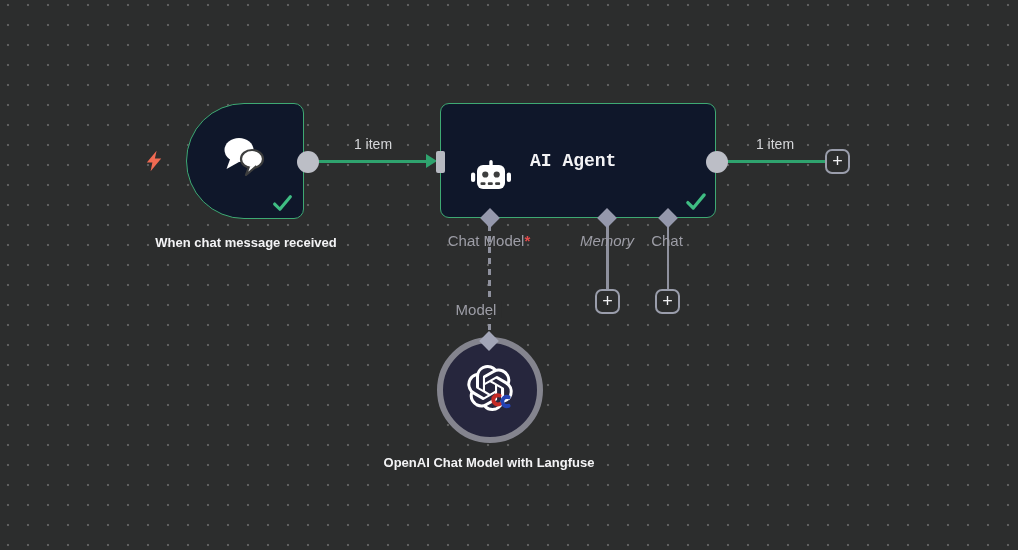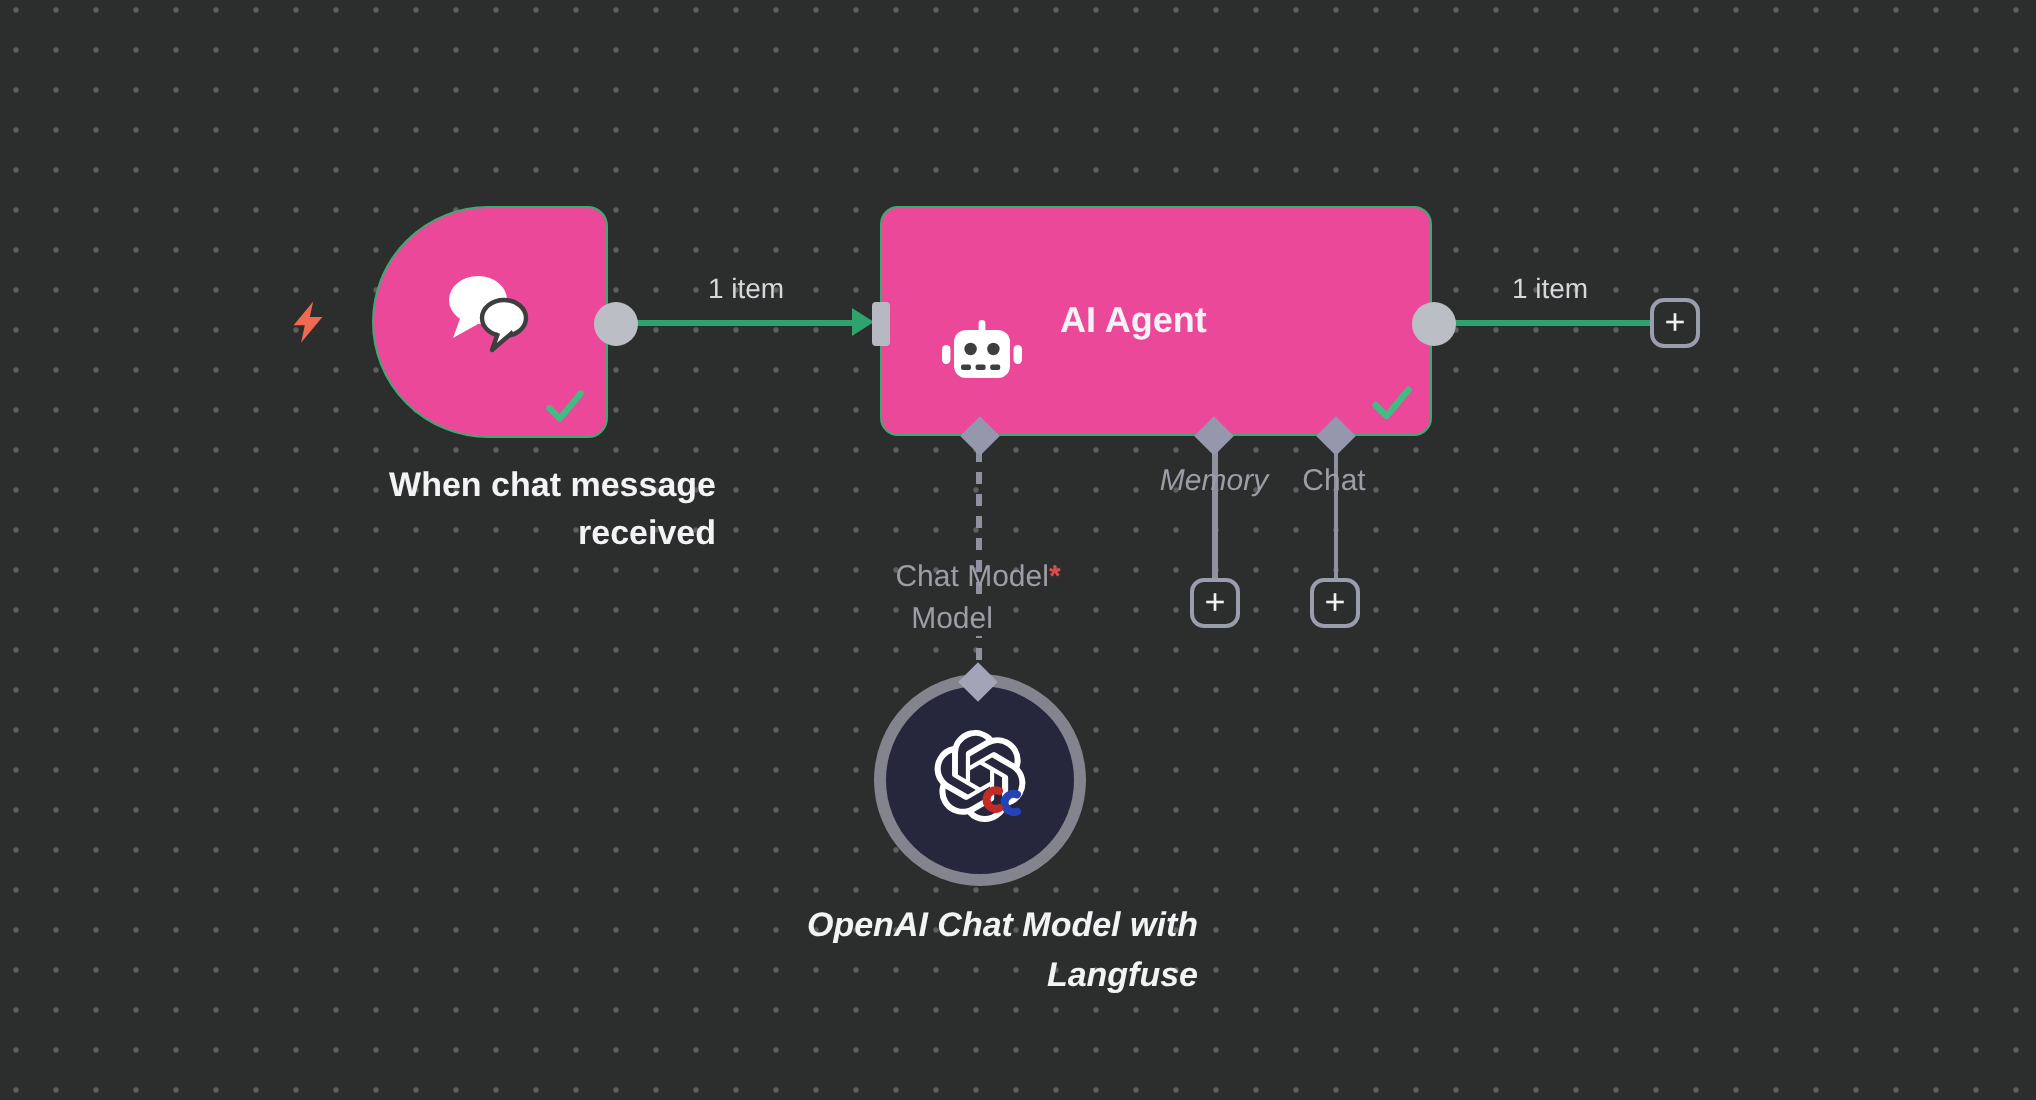--- a/index.html
+++ b/index.html
@@ -14,22 +14,23 @@
     background-color: #2c2d2d;
     background-image: radial-gradient(circle, #5e5e5e 0, #5e5e5e 1.1px, transparent 1.6px);
     background-size: 20px 20px;
     background-position: 18px 15px;
   }
   .abs { position: absolute; }
 
   
   .node {
     position: absolute;
-    background: #ec4899;
+    background: #0f172a;
     border: 1.5px solid #3ea973;
+    font-family: Liberation Mono, monospace;
   }
   .node-trigger {
     left: 186px; top: 103px; width: 118px; height: 116px;
     border-radius: 58px 10px 10px 58px;
   }
   .node-agent {
     left: 440px; top: 103px; width: 276px; height: 115px;
     border-radius: 9px;
     display: flex; align-items: center;
   }
@@ -74,22 +75,22 @@
     border: 2px solid #9a9dab; border-radius: 7px;
     background: #2c2d2d;
     color: #f0f0f2; font-size: 18px; font-weight: 400;
     display: flex; align-items: center; justify-content: center;
     line-height: 1; padding-bottom: 2px;
     cursor: pointer;
   }
 
   
   .node-title {
-    position: absolute; text-align: right;
-    color: #f3f3f5; font-weight: 700; font-size: 17px; line-height: 24px;
+    position: absolute; text-align: center;
+    color: #f3f3f5; font-weight: 700; font-size: 13px; line-height: 24px;
   }
   .agent-title {
     color: #f3f3f5; font-weight: 700; font-size: 18px;
     margin-left: 16px;
   }
   .item-label {
     position: absolute; transform: translateX(-50%);
     color: #d6d7da; font-size: 14px; white-space: nowrap;
   }
   .port-label {
@@ -162,21 +163,21 @@
     </svg>
   </div>
 </div>
 <div class="port-rect" style="left:436px; top:151px;"></div>
 <div class="port-circle" style="left:706px; top:150.5px;"></div>
 
 <div class="diamond" style="left:483px; top:211px;"></div>
 <div class="diamond" style="left:600px; top:211px;"></div>
 <div class="diamond" style="left:660.5px; top:211px;"></div>
 
-<div class="port-label" style="left:489px; top:232px;margin-top:48px;"><span>Chat Model</span><span class="req">*</span></div>
+<div class="port-label" style="left:489px; top:232px;"><span>Chat Model</span><span class="req">*</span></div>
 <div class="port-label" style="left:607px; top:232px;font-style:italic;">Memory</div>
 <div class="port-label" style="left:667px; top:232px;">Chat</div>
 
 <div class="port-label model-label" style="left:476px; top:301px;">Model</div>
 
 <div class="plus-btn" style="left:595px; top:289px;">
     <span>+</span>
   </div>
 <div class="plus-btn" style="left:655px; top:289px;">
     <span>+</span>
@@ -192,13 +193,13 @@
     </svg>
   </div>
   <div class="icon-wrap" style="left:44px; top:50px;">
     <svg width="25" height="17" viewBox="0 0 25 17">
       <path d="M21.5 4.2 a4.6 4.6 0 1 0 0 8.6" stroke="#2443b4" stroke-width="4" fill="none" stroke-linecap="round"></path>
       <path d="M12.5 2.5 a4.6 4.6 0 1 0 0 8.6" stroke="#c42a26" stroke-width="4" fill="none" stroke-linecap="round"></path>
     </svg>
   </div>
 </div>
 <div class="diamond" style="left:482px; top:334px; background:#a2a5b7;"></div>
-<div class="node-title" style="left:379px; top:450px; width:220px; line-height:25px;font-style:italic;">OpenAI Chat Model with Langfuse</div>
+<div class="node-title" style="left:379px; top:450px; width:220px; line-height:25px;">OpenAI Chat Model with Langfuse</div>
 
 </body></html>

